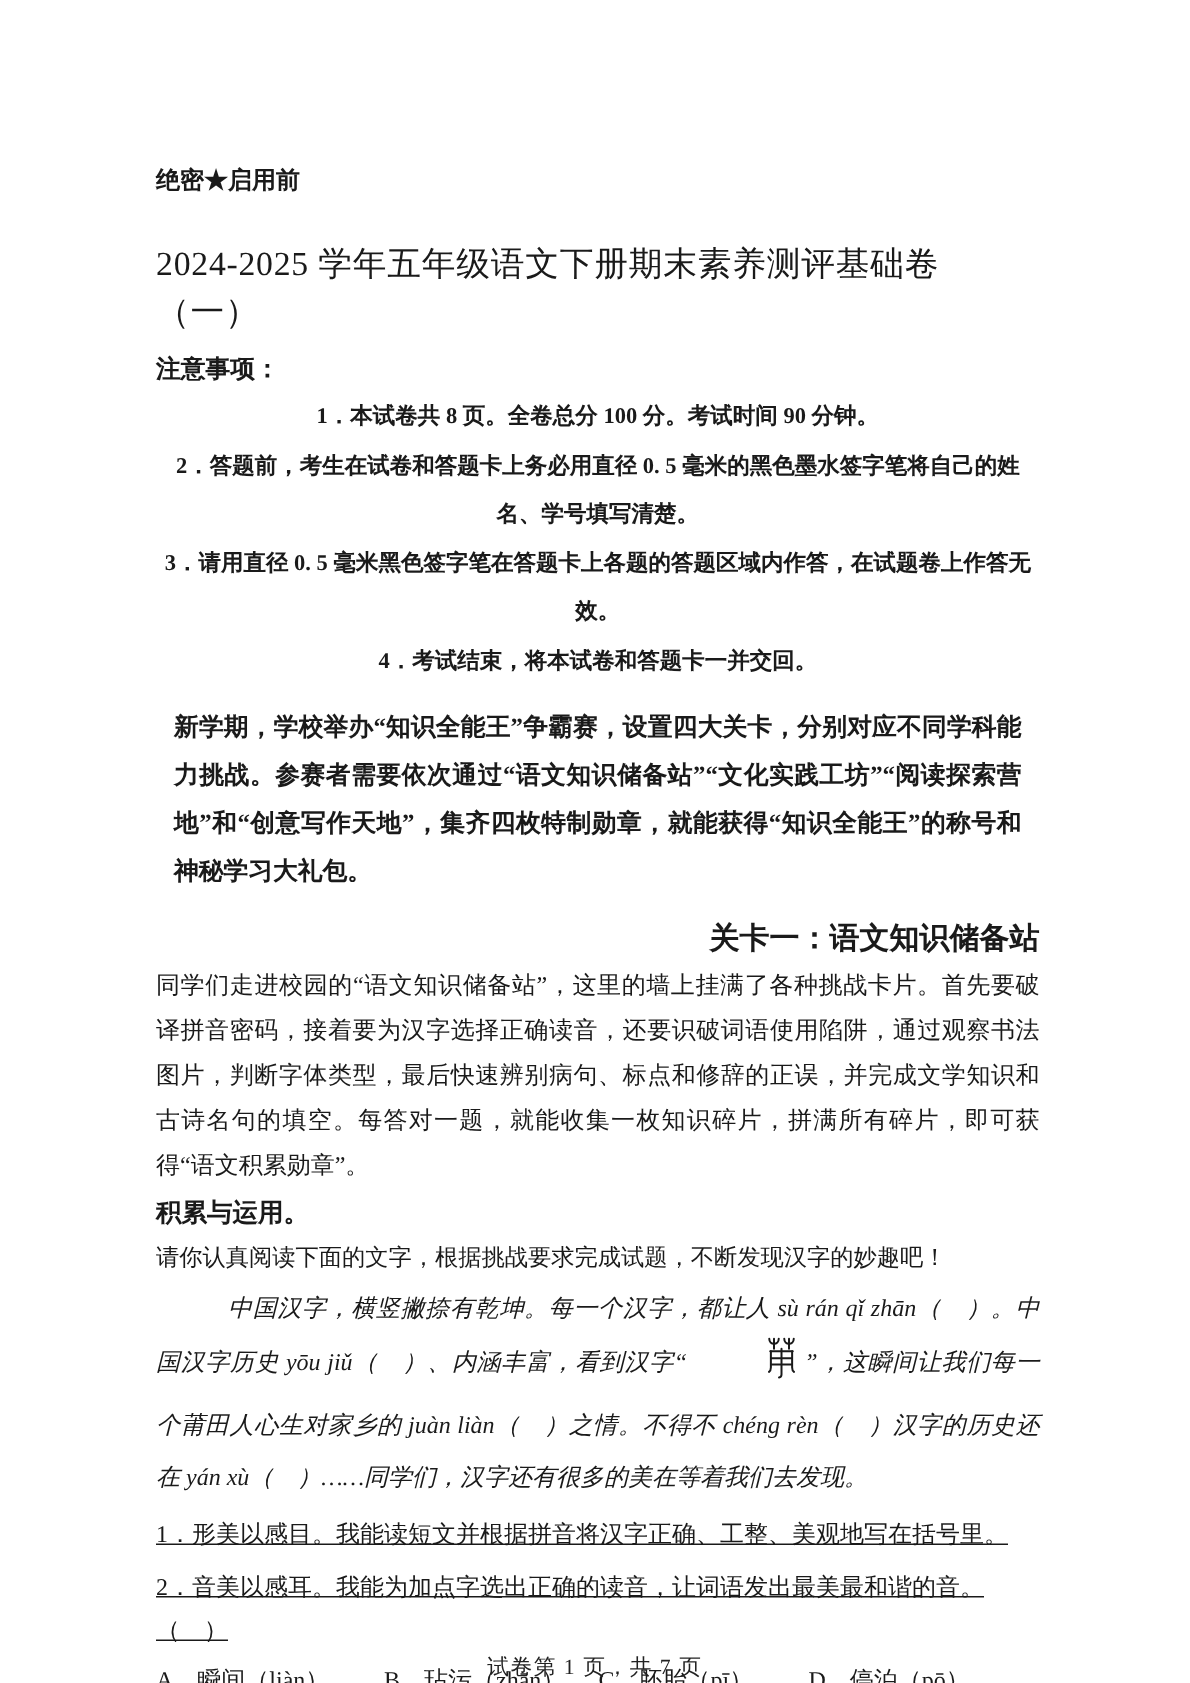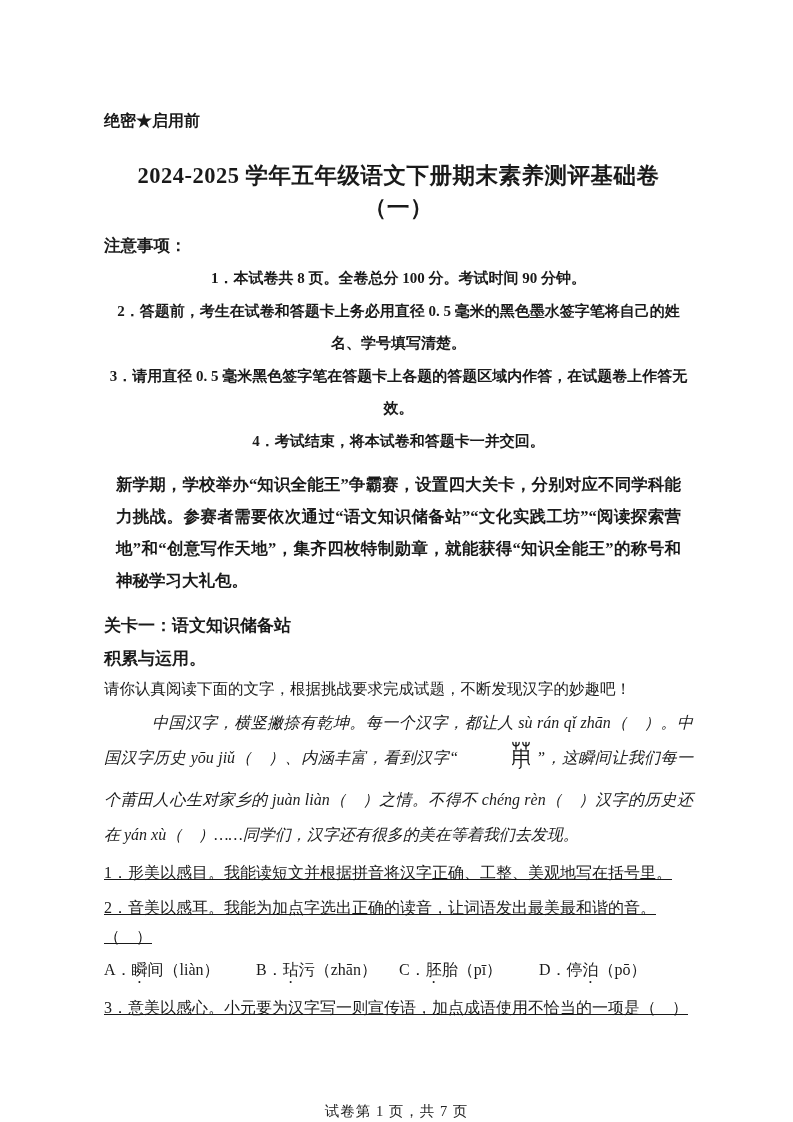--- a/index.html
+++ b/index.html
@@ -14,42 +14,43 @@
   .page{
     box-sizing:border-box;
     width:793px;height:1122px;
     padding:110px 100px 0 104px;
     position:relative;
   }
   .secrecy{
     font-size:16px;font-weight:bold;line-height:22px;
   }
   .doc-title{
-    font-size:22.5px;font-weight:bold;line-height:32px;
-    text-align:center;
+    font-size:22.5px;font-weight:normal;line-height:32px;
+    text-align:left;
     margin:28px 0 2px 0;
     letter-spacing:0.5px;
   }
   .notice-heading{
     font-size:16.5px;font-weight:bold;line-height:32px;
     margin-top:6px;
   }
   .notice-item{
     font-size:15px;font-weight:bold;line-height:32.5px;
     margin:0;
     text-align:center;
   }
   .intro-para{
     font-size:16.5px;font-weight:bold;line-height:32px;
     margin:12px;
     text-align:justify;
   }
   .level-heading{
-    font-size:17px;font-weight:bold;line-height:34px;
+    font-size:20px;font-weight:bold;line-height:34px;
     margin:0;
+    text-align:right;
   }
   .level-body{
     font-size:16px;line-height:30px;
     margin:0;
     text-align:justify;
   }
   .sub-heading{
     font-size:17px;font-weight:bold;line-height:32px;
     margin:0;
   }
@@ -111,20 +112,21 @@
 
   <p class="notice-item">1．本试卷共 8 页。全卷总分 100 分。考试时间 90 分钟。</p>
   <p class="notice-item">2．答题前，考生在试卷和答题卡上务必用直径 0. 5 毫米的黑色墨水签字笔将自己的姓名、学号填写清楚。</p>
   <p class="notice-item">3．请用直径 0. 5 毫米黑色签字笔在答题卡上各题的答题区域内作答，在试题卷上作答无效。</p>
   <p class="notice-item">4．考试结束，将本试卷和答题卡一并交回。</p>
 
   <p class="intro-para">新学期，学校举办“知识全能王”争霸赛，设置四大关卡，分别对应不同学科能力挑战。参赛者需要依次通过“语文知识储备站”“文化实践工坊”“阅读探索营地”和“创意写作天地”，集齐四枚特制勋章，就能获得“知识全能王”的称号和神秘学习大礼包。</p>
 
   <div class="level-heading">关卡一：语文知识储备站</div>
 
+  <p class="level-body">同学们走进校园的“语文知识储备站”，这里的墙上挂满了各种挑战卡片。首先要破译拼音密码，接着要为汉字选择正确读音，还要识破词语使用陷阱，通过观察书法图片，判断字体类型，最后快速辨别病句、标点和修辞的正误，并完成文学知识和古诗名句的填空。每答对一题，就能收集一枚知识碎片，拼满所有碎片，即可获得“语文积累勋章”。</p>
 
   <div class="sub-heading">积累与运用。</div>
 
   <p class="prompt-line">请你认真阅读下面的文字，根据挑战要求完成试题，不断发现汉字的妙趣吧！</p>
 
   <p class="passage"><span>中国汉字，横竖撇捺有乾坤。每一个汉字，都让人 sù rán qǐ zhān（　）。中国汉字历史 yōu jiǔ（　）、内涵丰富，看到汉字“</span><span class="seal"><svg width="26" height="30" viewBox="0 0 30 36" aria-hidden="true">
       <g fill="none" stroke="#1a1a1a" stroke-width="1.6" stroke-linecap="round">
         <path d="M9,3 V11"></path>
             <path d="M9,7 C7,7 5.2,5.5 5.2,3"></path>
             <path d="M9,7 C11,7 12.8,5.5 12.8,3"></path>

